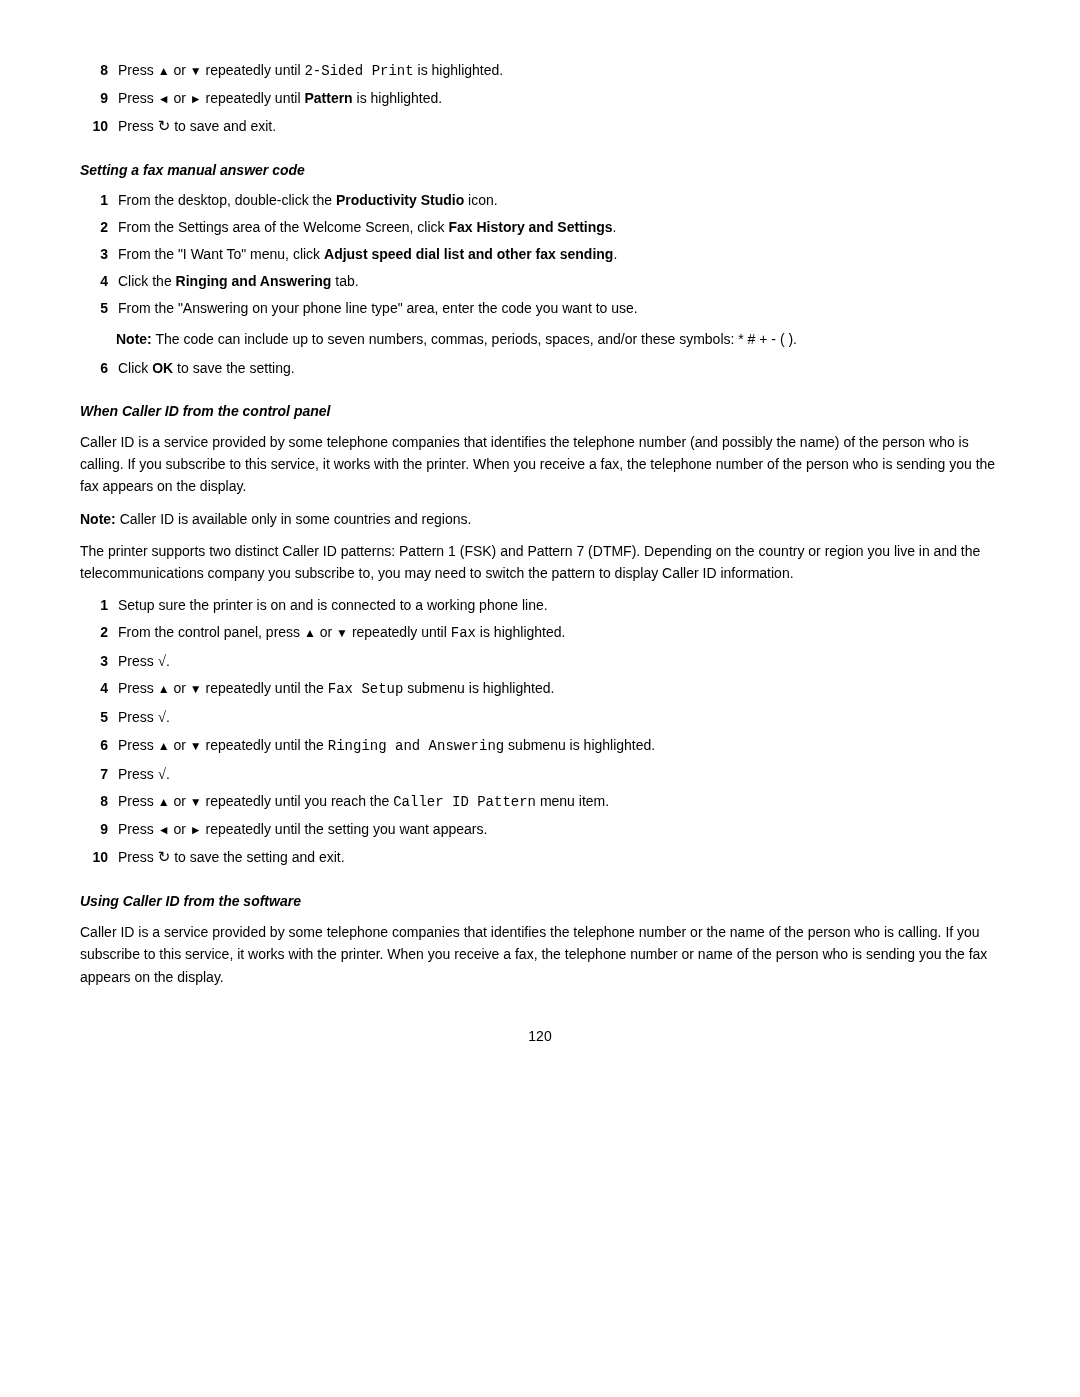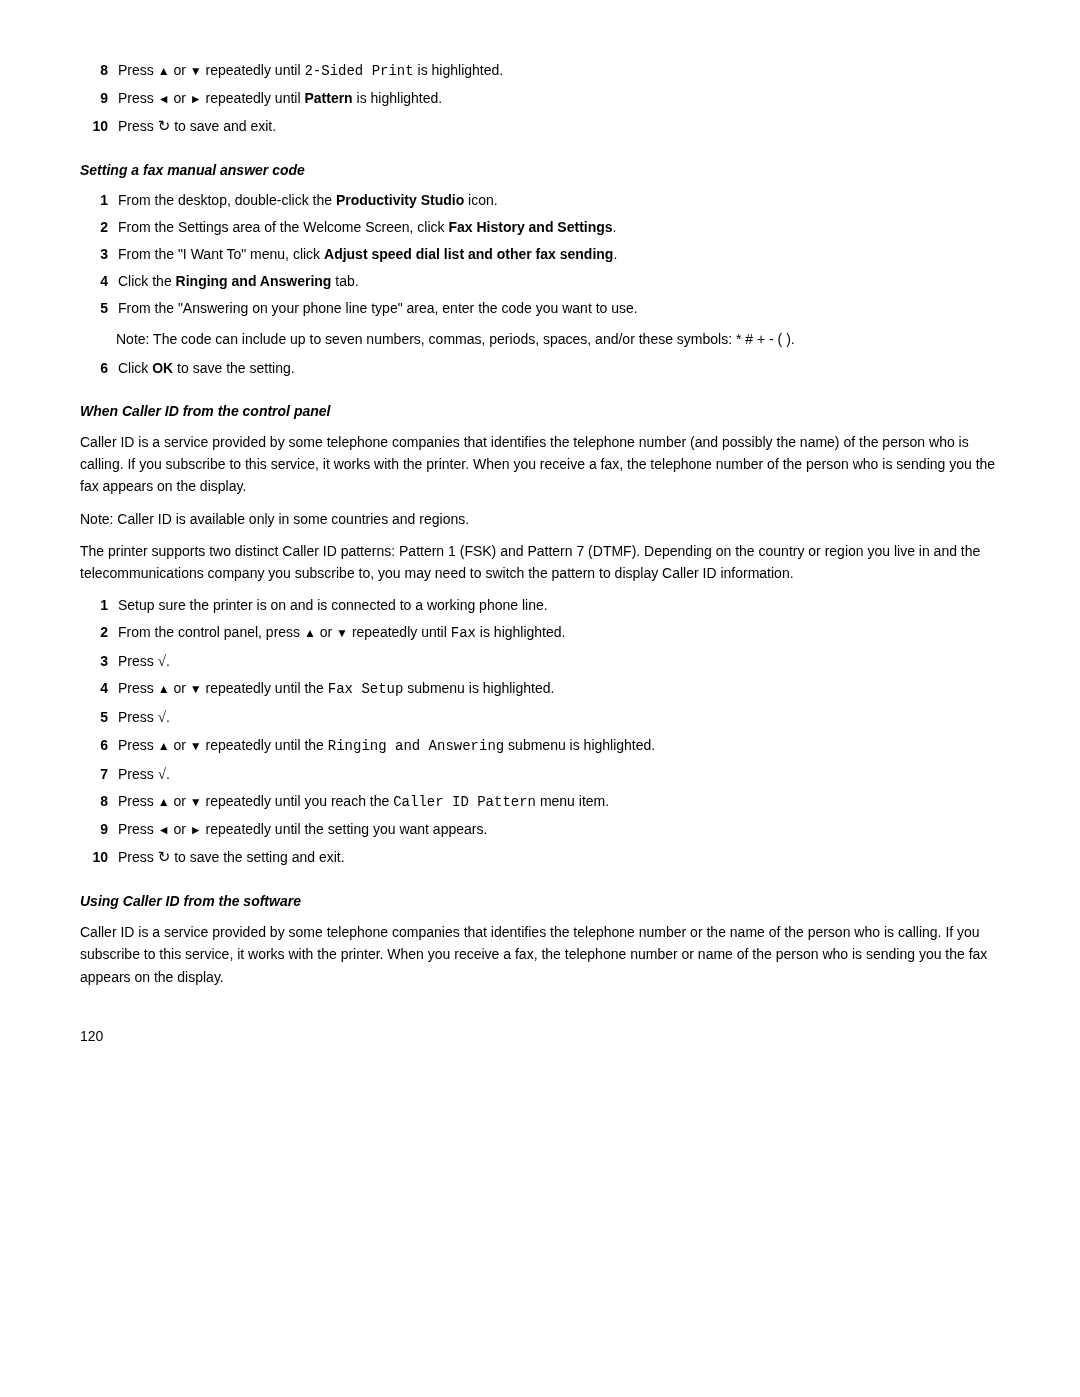--- a/index.html
+++ b/index.html
@@ -42,26 +42,27 @@
     }
     .mono {
       font-family: 'Courier New', Courier, monospace;
       font-weight: normal;
     }
     .bold { font-weight: bold; }
     .note-block {
       margin: 8px 0 8px 36px;
       line-height: 1.5;
     }
-    .note-label { font-weight: normal; }
+    .note-label { font-weight: bold; }
     .body-text {
       line-height: 1.6;
       margin-bottom: 10px;
     }
     .page-number {
+      text-align: center;
       margin-top: 40px;
       font-size: 14px;
     }
     
     .arr-up::before { content: '▲'; font-size: 12px; }
     .arr-down::before { content: '▼'; font-size: 12px; }
     .arr-left::before { content: '◄'; font-size: 12px; }
     .arr-right::before { content: '►'; font-size: 12px; }
   </style>
 </head>

